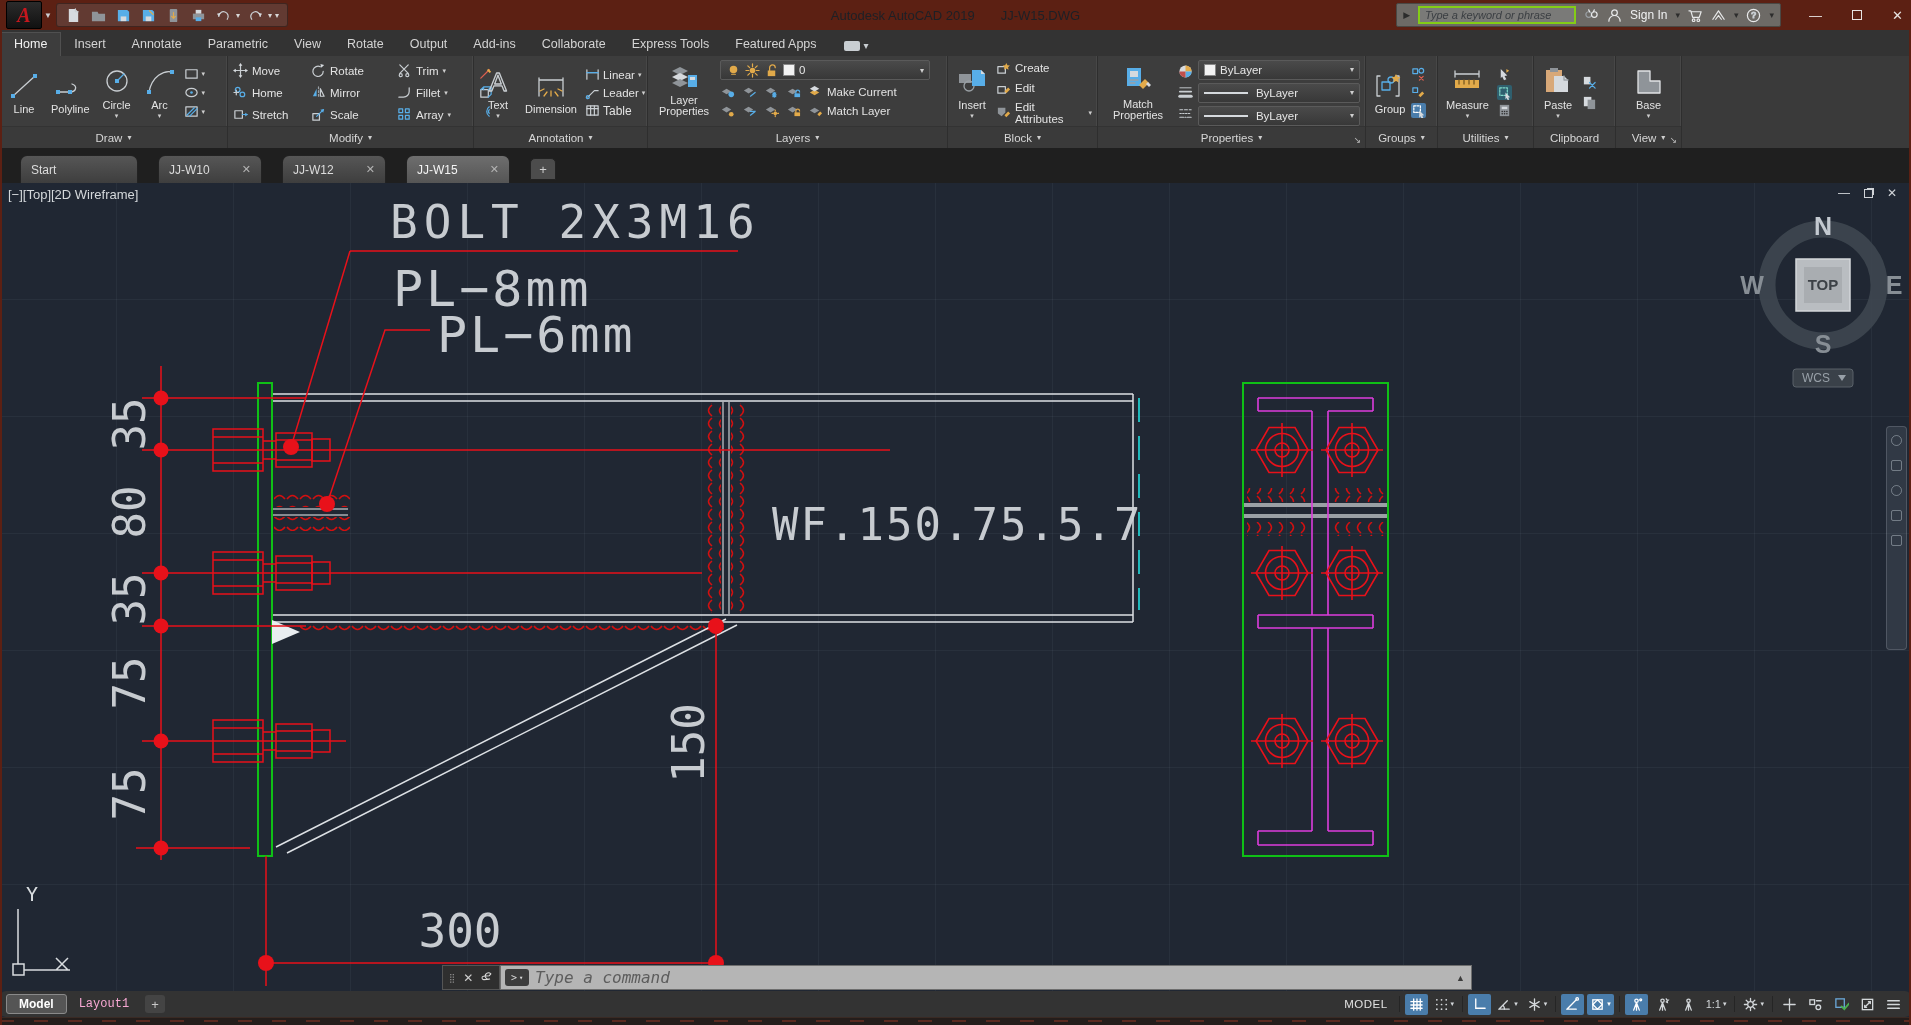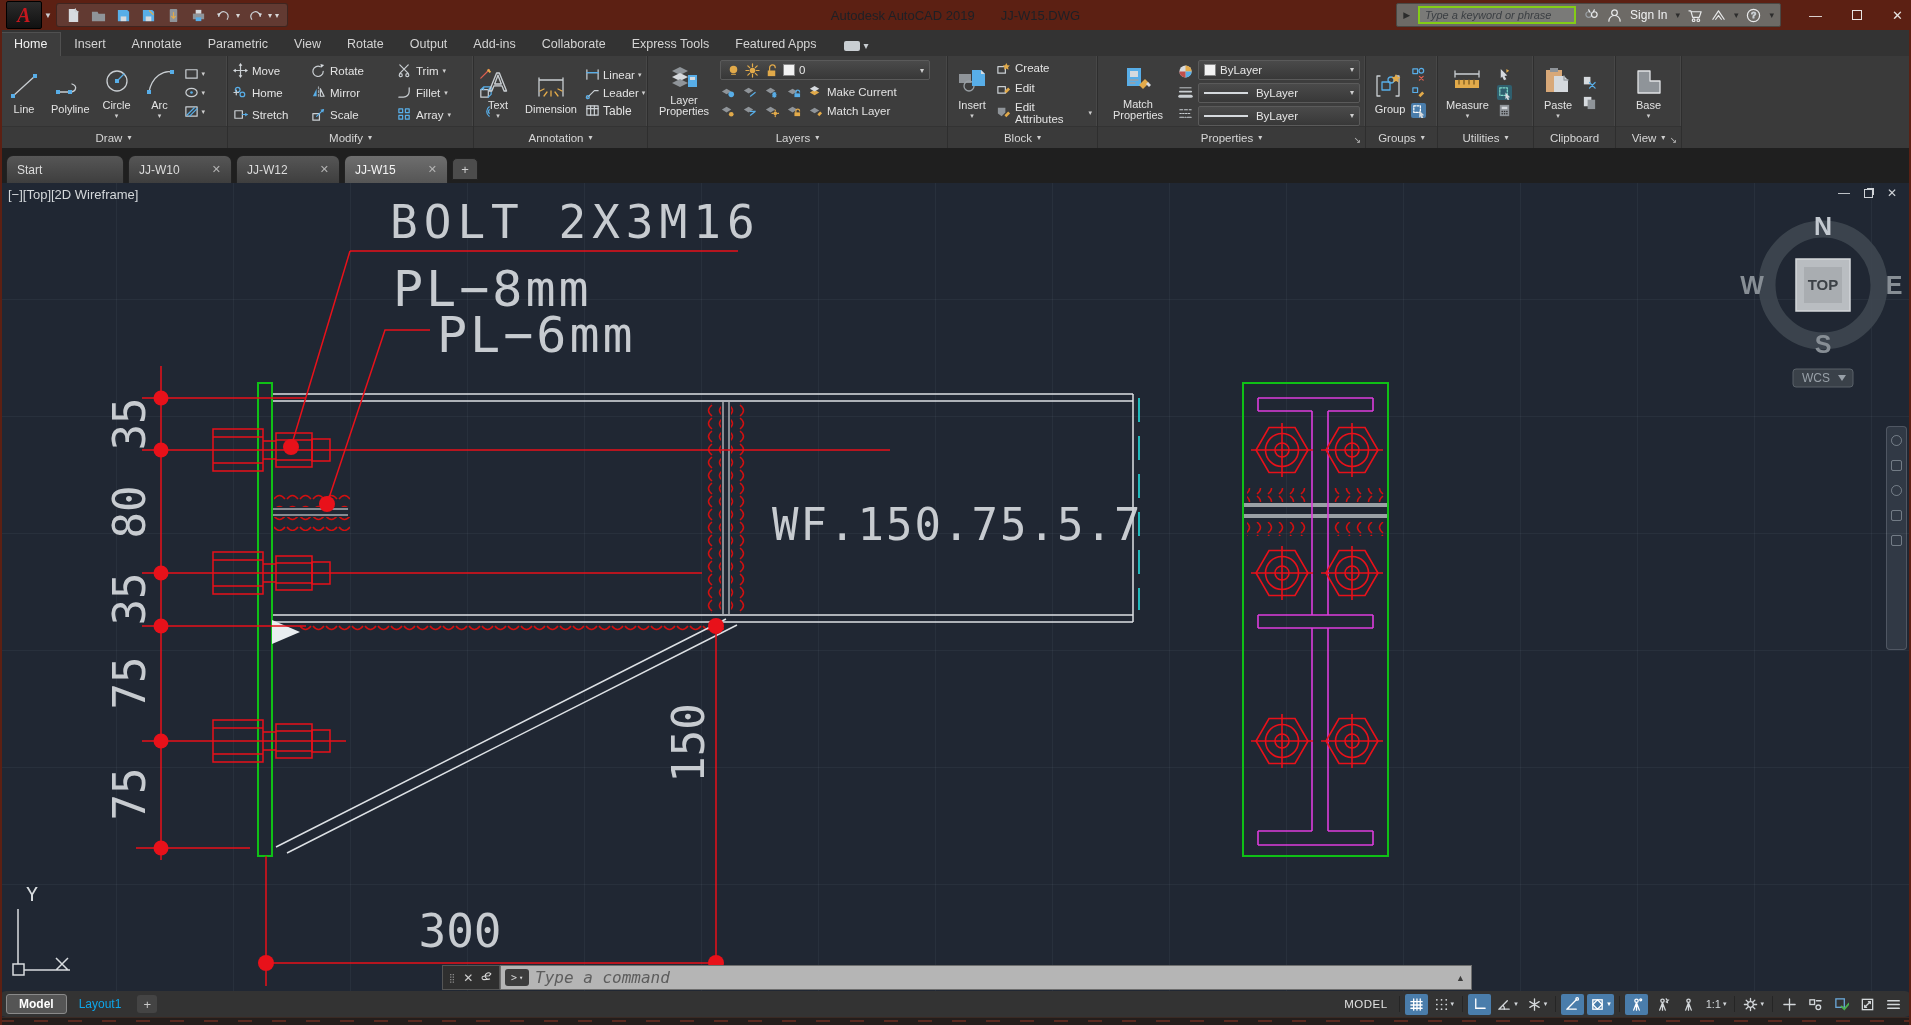--- a/index.html
+++ b/index.html
@@ -73,21 +73,21 @@
 
   .combo { display:flex; align-items:center; gap:4px; background:linear-gradient(#4a4a4a,#383838);
     border:1px solid #5a5a5a; border-radius:2px; height:20px; padding:0 5px; color:#e6e6e6; font-size:11.5px; }
   .combo .sw { width:12px; height:12px; background:#f2f2f2; border:1px solid #888; }
   .combo .flex { flex:1; }
   .combo .dd { font-size:8px; color:#cfcfcf; }
   .lw-line { flex:1; height:2px; background:#d6dade; margin-right:4px; }
   .lt-line { flex:1; border-top:2px solid #d6dade; margin-right:4px; }
 
   
-  .filetabs { height:35px; background:#1f1f1f; display:flex; align-items:flex-end; padding-left:6px; gap:4px; }
+  .filetabs { height:35px; background:#1f1f1f; display:flex; align-items:flex-end; padding-left:20px; gap:20px; }
   .ftab { height:28px; min-width:104px; padding:0 10px; display:flex; align-items:center; justify-content:space-between;
     background:linear-gradient(#565656,#3e3e3e); border:1px solid #222; border-bottom:none;
     border-radius:7px 7px 0 0; color:#dcdcdc; font-size:12px; gap:14px; }
   .ftab.start { min-width:118px; }
   .ftab.active { background:linear-gradient(#6e6e6e,#555555); color:#f4f4f4; }
   .ftab .x { color:#b4b4b4; font-size:11px; }
   .ftab-add { height:22px; width:26px; margin-bottom:3px; background:#4c4c4c; border:1px solid #222;
     border-radius:5px 5px 0 0; color:#cfcfcf; display:flex; align-items:center; justify-content:center; font-size:13px; }
 
   
@@ -109,21 +109,21 @@
     display:flex; align-items:center; justify-content:center; gap:2px; font-family:"DejaVu Sans Mono",monospace; }
   .cmd-input { flex:1; background:transparent; border:none; outline:none; font-size:16px; color:#333;
     font-family:"DejaVu Sans Mono",monospace; }
   .cmd-input::placeholder { color:#5d5d5d; font-style:italic; }
   .cmd-up { color:#3c3c3c; font-size:9px; padding-right:2px; }
 
   
   .bottombar { height:26px; background:#333333; display:flex; align-items:center; padding:0 6px; position:relative;border-radius:6px; }
   .mtab { height:20px; padding:0 12px; display:flex; align-items:center; font-size:12px; border-radius:3px; }
   .mtab.active { background:#555; border:1px solid #8a8a8a; color:#fff; font-weight:bold; }
-  .mtab.plain { color:#0ea5e9; }
+  .mtab.plain { color:#f9a8d4;font-family:Liberation Mono, monospace; }
   .mtab-add { width:20px; height:18px; border-radius:3px; background:#444; color:#c9c9c9; display:flex; align-items:center; justify-content:center; font-size:13px; margin-left:4px; }
   .statusbar { position:absolute; right:6px; display:flex; align-items:center; gap:3px; height:26px; }
   .st { height:21px; min-width:23px; padding:0 3px; display:flex; align-items:center; justify-content:center; gap:2px;
     color:#d3d7da; font-size:11px; border-radius:2px; }
   .st.on { background:#4a7dab; color:#fff; }
   .st .dd { font-size:7px; }
   .st-sep { width:1px; height:16px; background:#252525; margin:0 2px; }
   .st-model { font-size:11.5px; letter-spacing:.5px; color:#e0e0e0; padding:0 6px; }
   svg.si { width:15px; height:15px; }
   svg.si * { stroke:#d3d7da; fill:none; stroke-width:1.4; stroke-linecap:round; }

